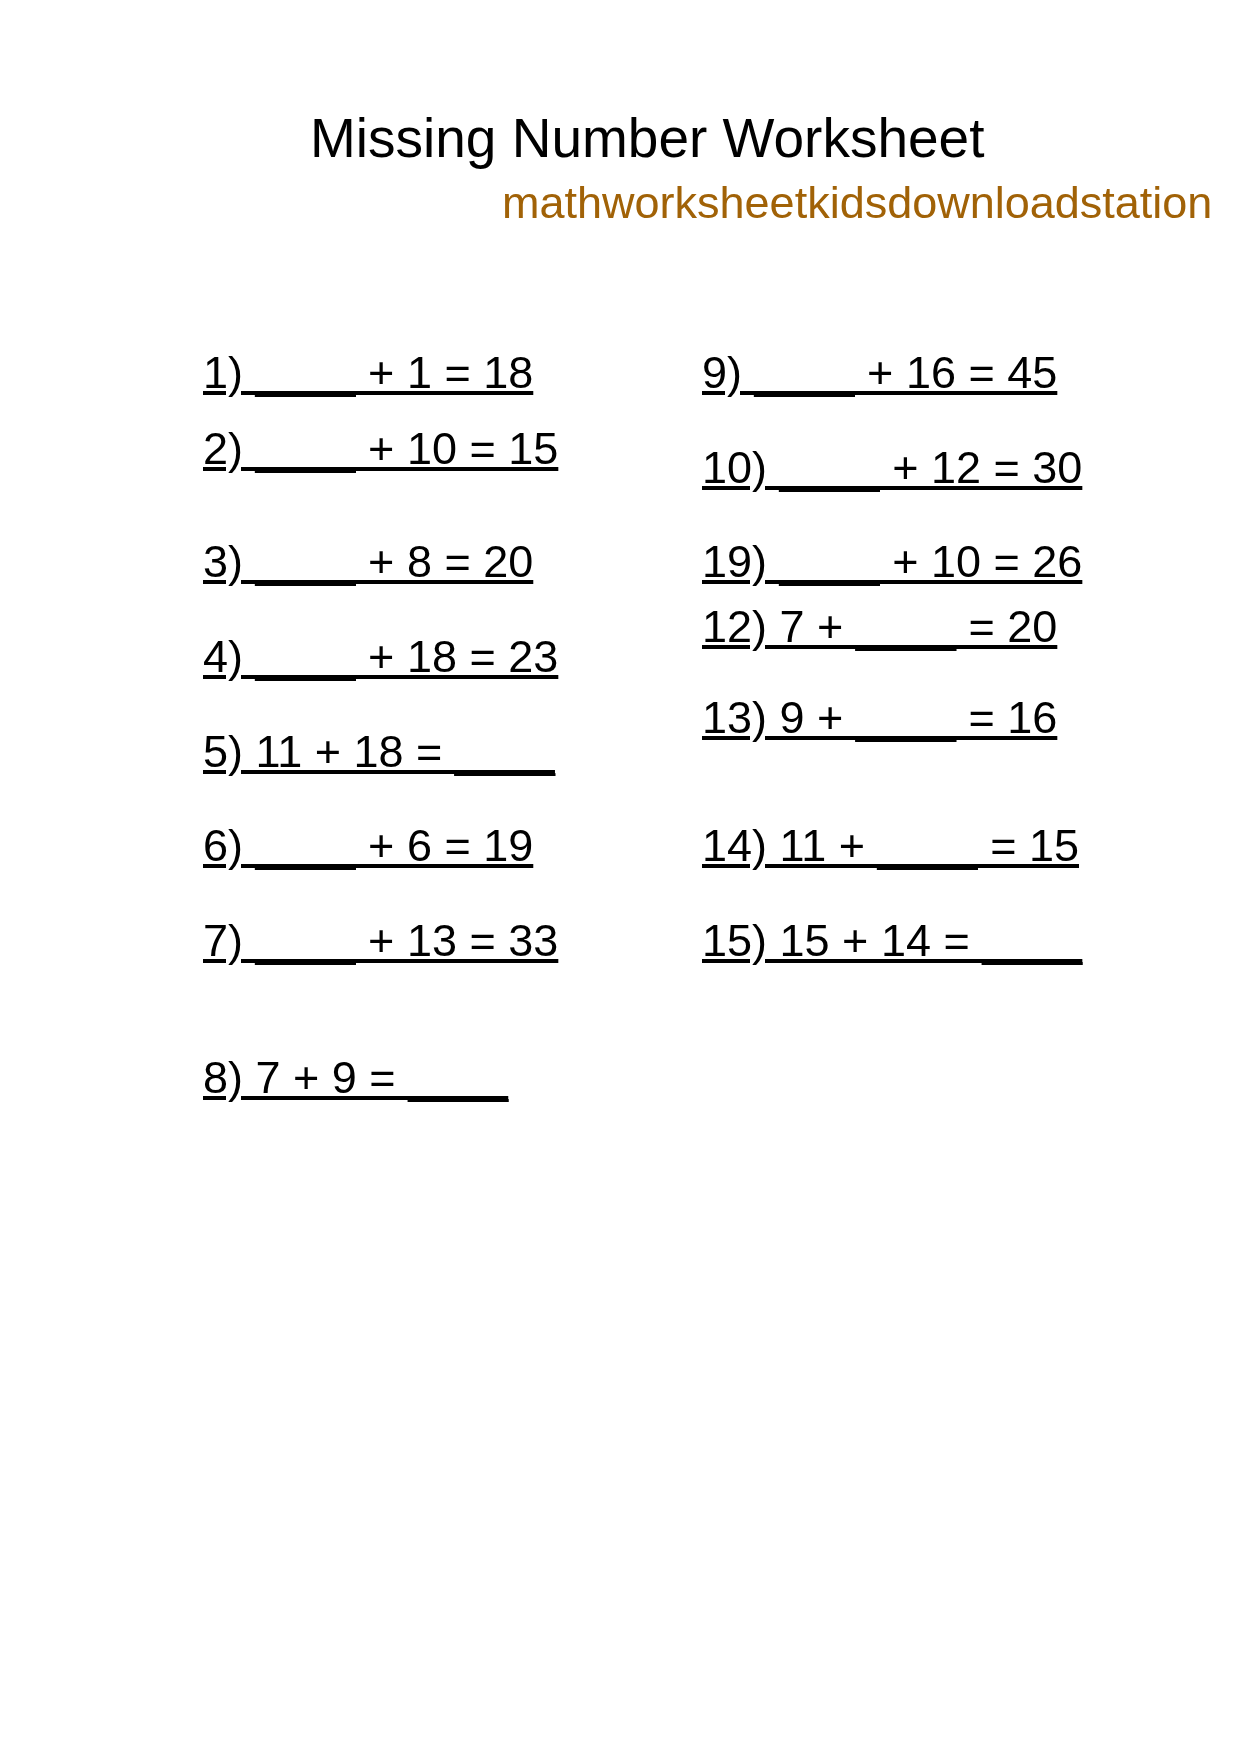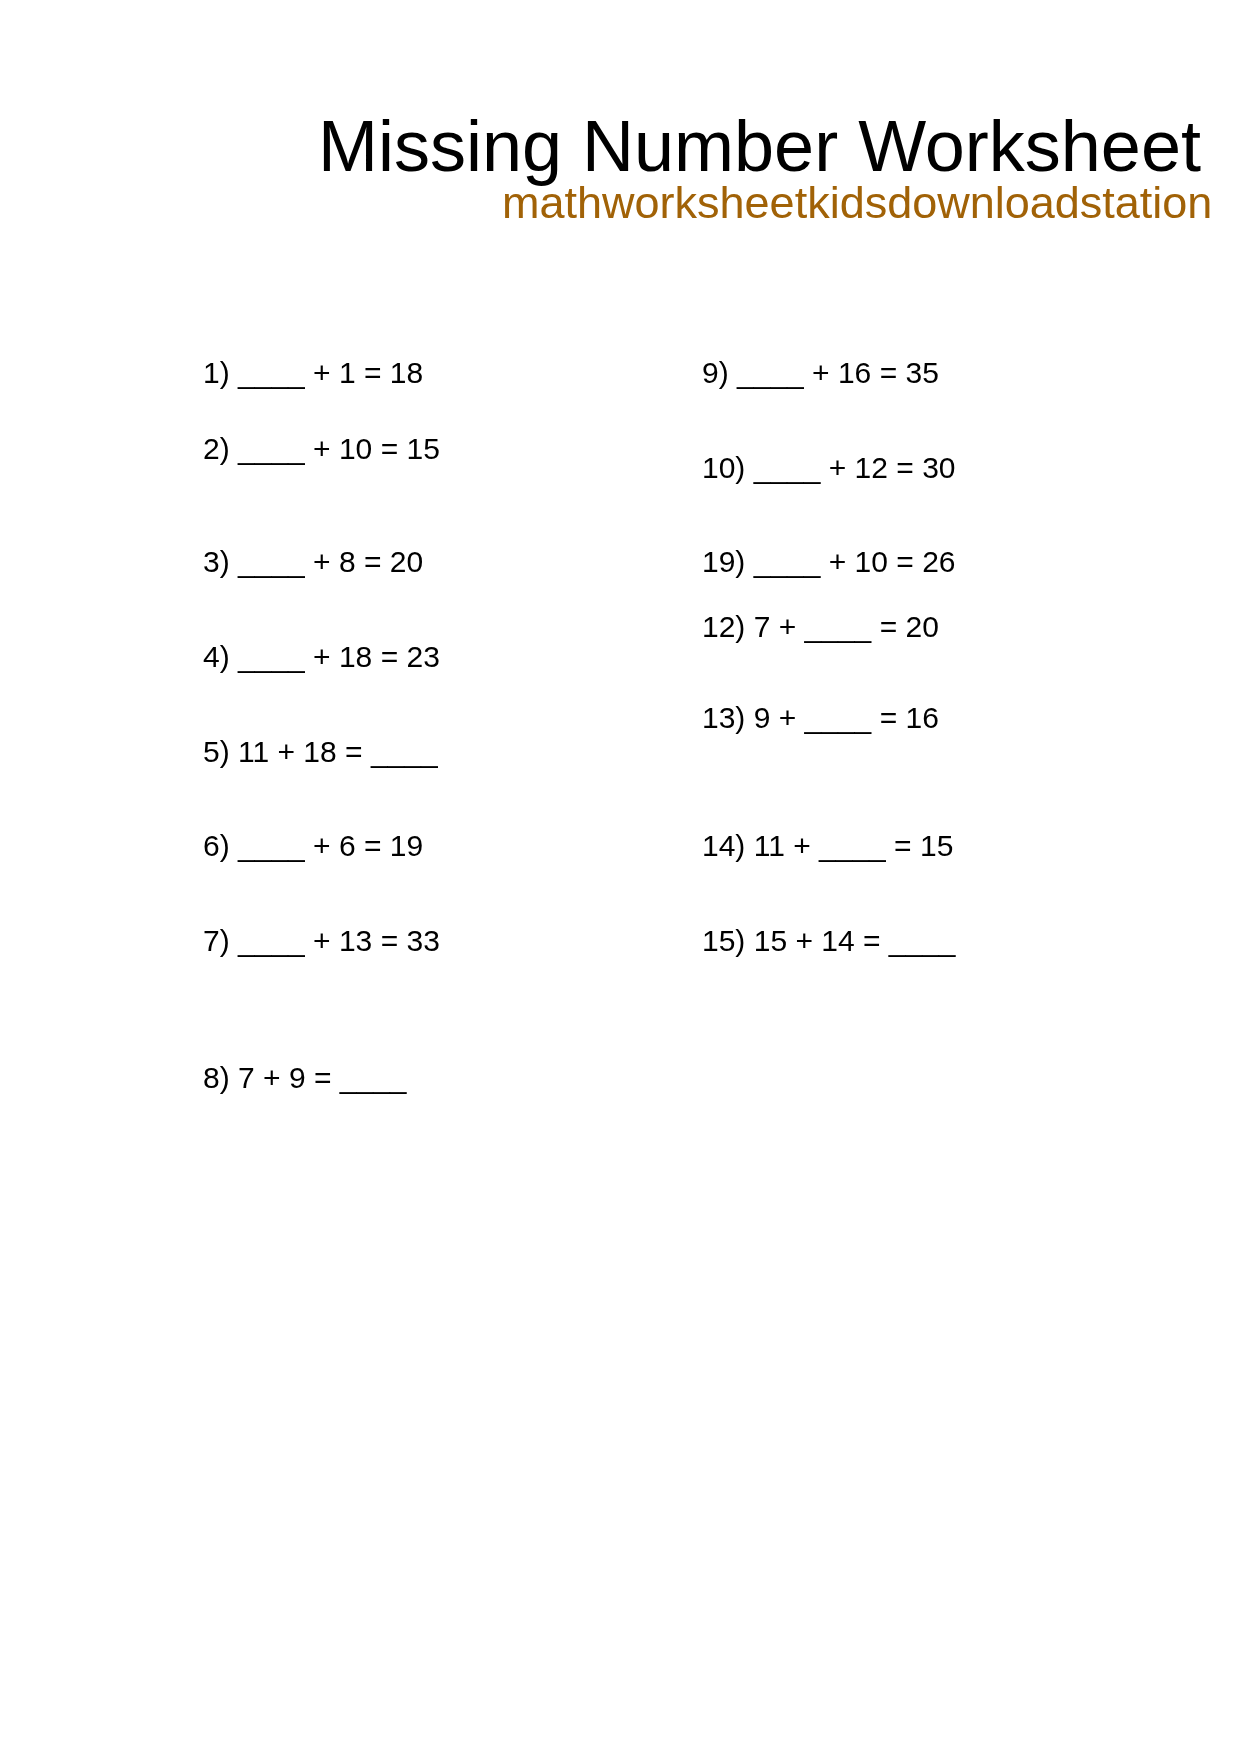--- a/index.html
+++ b/index.html
@@ -12,67 +12,68 @@
       height: 1754px;
       position: relative;
       overflow: hidden;
       font-family: "Liberation Sans", sans-serif;
       color: #000000;
     }
     .title {
       position: absolute;
       left: 302px;
       top: 100px;
-      font-size: 72px;
+      font-size: 55px;
       line-height: 60px;
       white-space: nowrap;
-      margin: 16px;
+      margin: 8px;
       font-weight: normal;
     }
     .subtitle {
       position: absolute;
       left: 502px;
       top: 180px;
       font-size: 45px;
       line-height: 45px;
       color: #a16207;
       white-space: nowrap;
     }
     .column {
       position: absolute;
       top: 0;
     }
     .col-left { left: 203px; }
     .col-right { left: 702px; }
     .problem {
       position: absolute;
       left: 0;
-      font-size: 30px;
+      font-size: 45px;
       line-height: 45px;
       white-space: pre;
+      text-decoration: underline;
     }
   </style>
 </head>
 <body>
 
 <h1 class="title">Missing Number Worksheet</h1>
 <div class="subtitle">mathworksheetkidsdownloadstation</div>
 
 <div class="column col-left">
   <div class="problem" style="top:350px">1) ____ + 1 = 18</div>
   <div class="problem" style="top:426px">2) ____ + 10 = 15</div>
   <div class="problem" style="top:539px">3) ____ + 8 = 20</div>
   <div class="problem" style="top:634px">4) ____ + 18 = 23</div>
   <div class="problem" style="top:729px">5) 11 + 18 = ____</div>
   <div class="problem" style="top:823px">6) ____ + 6 = 19</div>
   <div class="problem" style="top:918px">7) ____ + 13 = 33</div>
   <div class="problem" style="top:1055px">8) 7 + 9 = ____</div>
 </div>
 
 <div class="column col-right">
-  <div class="problem" style="top:350px">9) ____ + 16 = 35</div>
+  <div class="problem" style="top:350px">9) ____ + 16 = 45</div>
   <div class="problem" style="top:445px">10) ____ + 12 = 30</div>
   <div class="problem" style="top:539px">19) ____ + 10 = 26</div>
   <div class="problem" style="top:604px">12) 7 + ____ = 20</div>
   <div class="problem" style="top:695px">13) 9 + ____ = 16</div>
   <div class="problem" style="top:823px">14) 11 + ____ = 15</div>
   <div class="problem" style="top:918px">15) 15 + 14 = ____</div>
 </div>
 
 </body></html>

